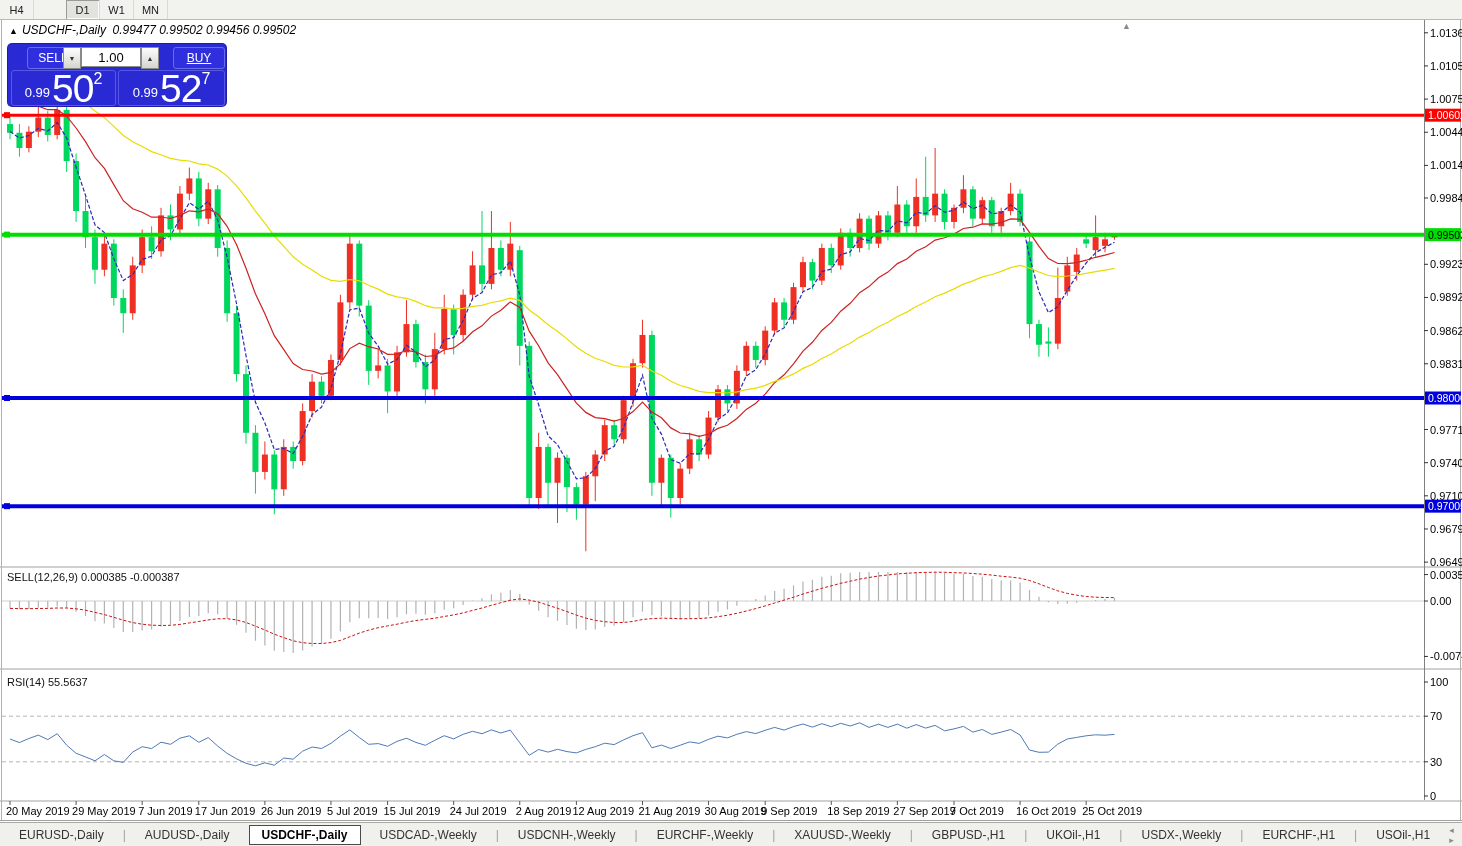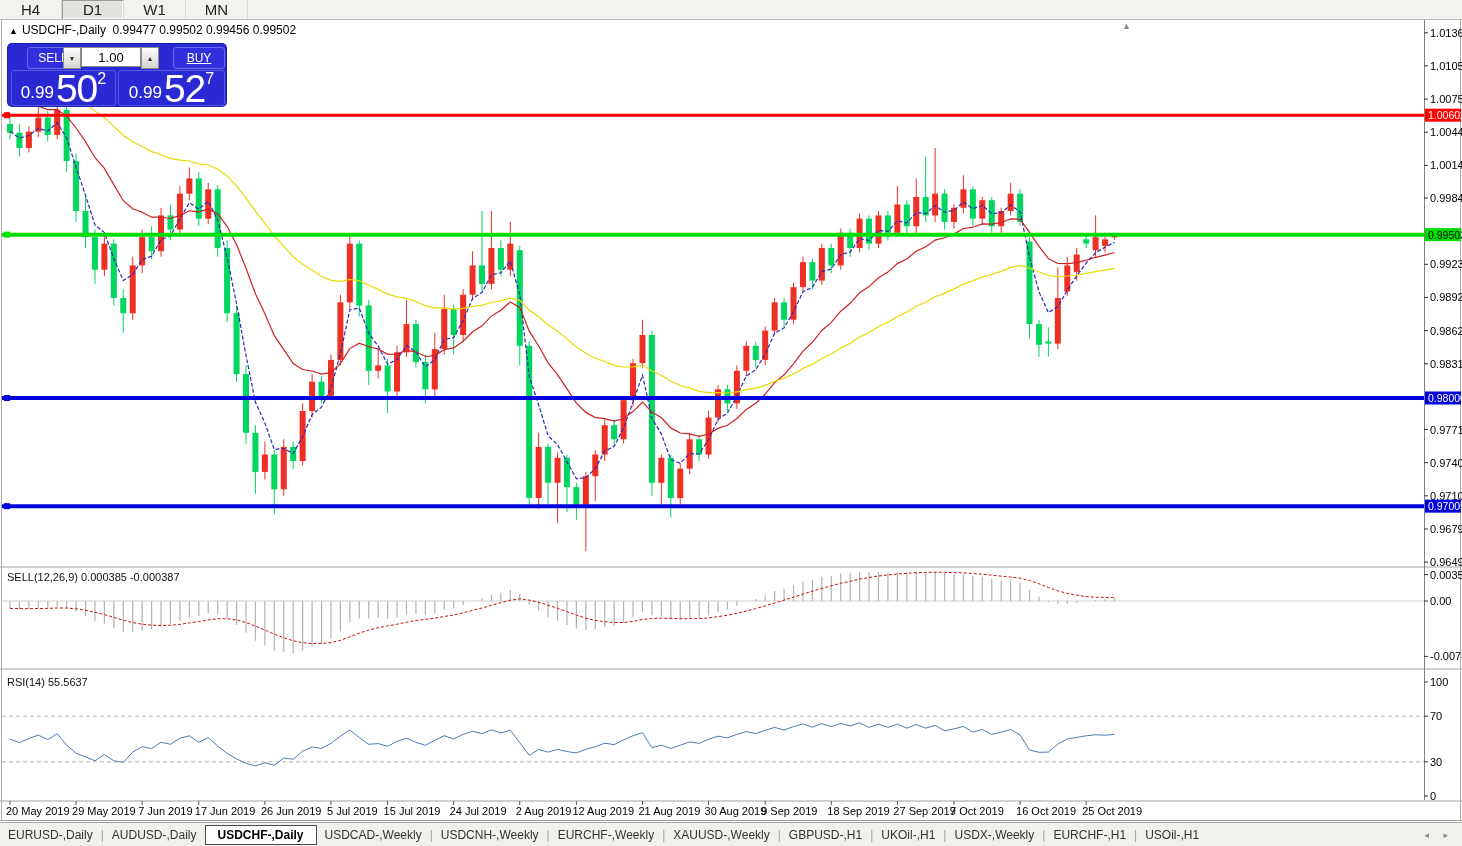--- a/index.html
+++ b/index.html
@@ -1,54 +1,54 @@
 <!DOCTYPE html>
 <html><head>
 <meta charset="utf-8">
 <style>
   html,body{margin:0;padding:0;background:#ffffff;width:1462px;height:846px;overflow:hidden;
     font-family:"Liberation Sans",sans-serif;-webkit-font-smoothing:none;}
   #stage{position:relative;width:1462px;height:846px;background:#fff;}
   
   #tfbar{position:absolute;left:0;top:0;width:1462px;height:19px;background:#f2f2ef;
     border-bottom:1px solid #b8b8b4;display:flex;align-items:stretch;z-index:5;}
-  .tfbtn{min-width:29px;padding:0 16px;display:flex;align-items:center;justify-content:center;
-    font-size:15px;color:#222;border-right:1px solid #d9d9d6;cursor:default;}
-  .tfbtn.active{background:#e2e2de;box-shadow:inset 1px 1px 0 #9a9a96, inset -1px -1px 0 #fcfcfa;}
+  .tfbtn{min-width:29px;padding:0 2px;display:flex;align-items:center;justify-content:center;
+    font-size:11px;color:#222;border-right:1px solid #d9d9d6;cursor:default;}
+  .tfbtn.active{background:#e2e2de;box-shadow:inset 1px 1px 0 #9a9a96, inset -1px -1px 0 #fcfcfa;margin-left:32px;}
   
   #chart-svg{position:absolute;left:0;top:0;z-index:1;}
   
-  #title-line{position:absolute;left:9px;top:23px;font-size:12px;color:#000;z-index:4;white-space:nowrap;}
+  #title-line{position:absolute;left:9px;top:23px;font-size:12px;color:#000;z-index:4;white-space:nowrap;font-style:italic;}
   #title-line .tri{font-size:9px;margin-right:4px;}
   #macd-label{position:absolute;left:7px;top:571px;font-size:11px;color:#111;z-index:4;}
   #rsi-label{position:absolute;left:7px;top:676px;font-size:11px;color:#111;z-index:4;text-align:center;}
   #scroll-marker{position:absolute;left:1122px;top:21px;font-size:9px;color:#8a8a8a;z-index:4;}
   
   #trade-panel{position:absolute;left:8px;top:44px;width:218px;height:62px;background:#2a2ad4;
     border-radius:4px;z-index:6;box-shadow:0 0 0 1px #1d1daa;}
   .tp-btn{position:absolute;top:3px;height:20px;background:#2f2fdd;border:1px solid #6a6aec;
     border-radius:3px;color:#fff;font-size:12px;display:flex;align-items:center;justify-content:center;cursor:pointer;}
   #sell-btn{left:3px;width:50px;margin-left:16px;}
   #buy-btn{left:165px;width:50px;text-decoration:underline;}
   #vol-wrap{position:absolute;left:55px;top:3px;width:96px;height:20px;display:flex;}
   .spin{width:16px;height:20px;background:linear-gradient(#fdfdfd,#d4d4d0);border:1px solid #8a8a86;
     font-size:7px;color:#333;display:flex;align-items:center;justify-content:center;cursor:pointer;}
   #vol-box{flex:1;height:18px;border:1px solid #8a8a86;background:#fff;font-size:13px;color:#000;
     display:flex;align-items:center;justify-content:center;}
   .price-box{position:absolute;top:26px;height:33px;border:1px solid #5757e6;border-radius:3px;
     color:#fff;display:flex;align-items:flex-end;justify-content:center;padding-bottom:1px;cursor:pointer;}
   #sell-price{left:3px;width:103px;}
   #buy-price{left:110px;width:105px;}
-  .p-small{font-size:17px;line-height:22px;margin-right:2px;}
+  .p-small{font-size:13px;line-height:22px;margin-right:2px;}
   .p-big{font-size:39px;line-height:30px;letter-spacing:-1px;}
   .p-sup{font-size:16px;line-height:14px;align-self:flex-start;margin-top:1px;}
   
   #tabbar{position:absolute;left:0;top:822px;width:1462px;height:24px;background:#f0f0ed;
     border-top:1px solid #a8a8a4;display:flex;align-items:center;font-size:12px;color:#333;z-index:5;}
-  .tab{padding:2px 8px;white-space:nowrap;cursor:pointer;}
+  .tab{padding:2px 19px;white-space:nowrap;cursor:pointer;}
   .tab.active{background:#fff;border:1px solid #4a4a4a;font-weight:bold;color:#000;padding:2px 12px;}
   .tabsep{color:#a0a09c;}
   #tab-nav{margin-left:auto;margin-right:8px;color:#8a8a86;font-size:9px;letter-spacing:6px;cursor:pointer;}
 </style>
 </head>
 <body>
 
 <div id="stage">
   <svg id="chart-svg" width="1462" height="846">
       <rect x="0" y="0" width="1462" height="846" fill="#ffffff"></rect>

